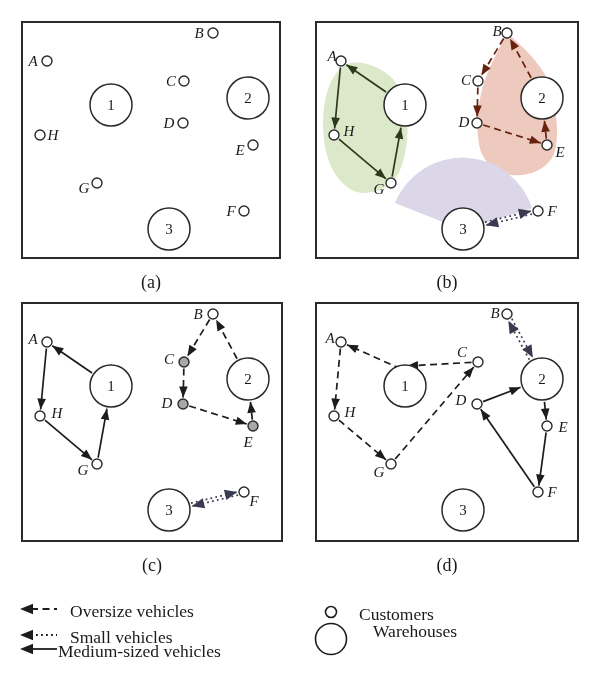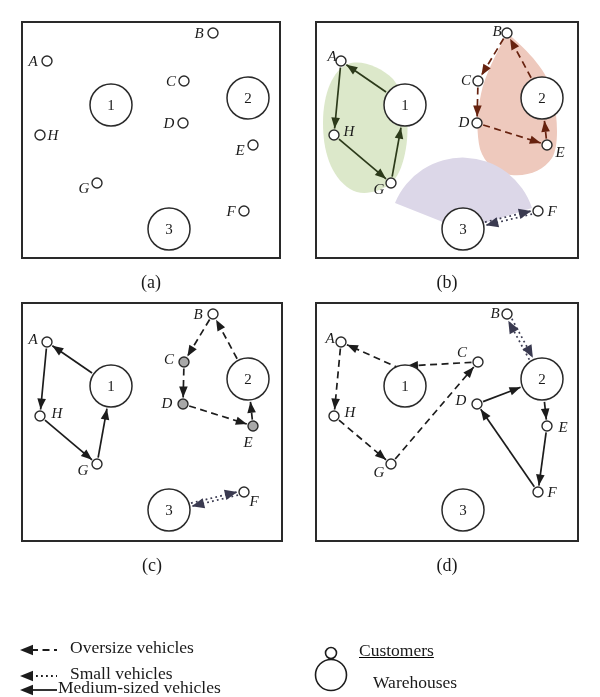--- a/index.html
+++ b/index.html
@@ -5,29 +5,29 @@
   html,body{margin:0;padding:0;background:#ffffff;}
   .figure-wrap{
     position:relative;width:600px;height:697px;background:#ffffff;
     font-family:"Liberation Serif","DejaVu Serif",serif;
   }
   svg text{
     font-family:"Liberation Serif","DejaVu Serif",serif;
     fill:#1a1a1a;
   }
   .legend-row{
-    position:absolute;display:flex;align-items:flex-end;margin-top:36px;
+    position:absolute;display:flex;align-items:flex-start;
   }
   .legend-row .lab{
     font-size:17.5px;color:#1a1a1a;white-space:nowrap;
   }
   .row-oversize{left:18px;top:601px;gap:12px;}
   .row-small{left:18px;top:627px;gap:12px;}
   .row-medium{left:18px;top:641px;gap:0;}
-  .row-customers{left:313px;top:604px;gap:6px;text-decoration:underline;}
+  .row-customers{left:313px;top:604px;gap:6px;}
   .row-warehouses{left:313px;top:621px;gap:20px;}
 </style>
 </head>
 <body>
 
 <div class="figure-wrap">
   <svg width="600" height="697" viewBox="0 0 600 697" xmlns="http://www.w3.org/2000/svg">
       <g>
         <rect x="22" y="22" width="258" height="236" fill="none" stroke="#2a2a2a" stroke-width="2"></rect>
         <circle cx="47" cy="61" r="5" fill="#ffffff" stroke="#2a2a2a" stroke-width="1.4"></circle>

